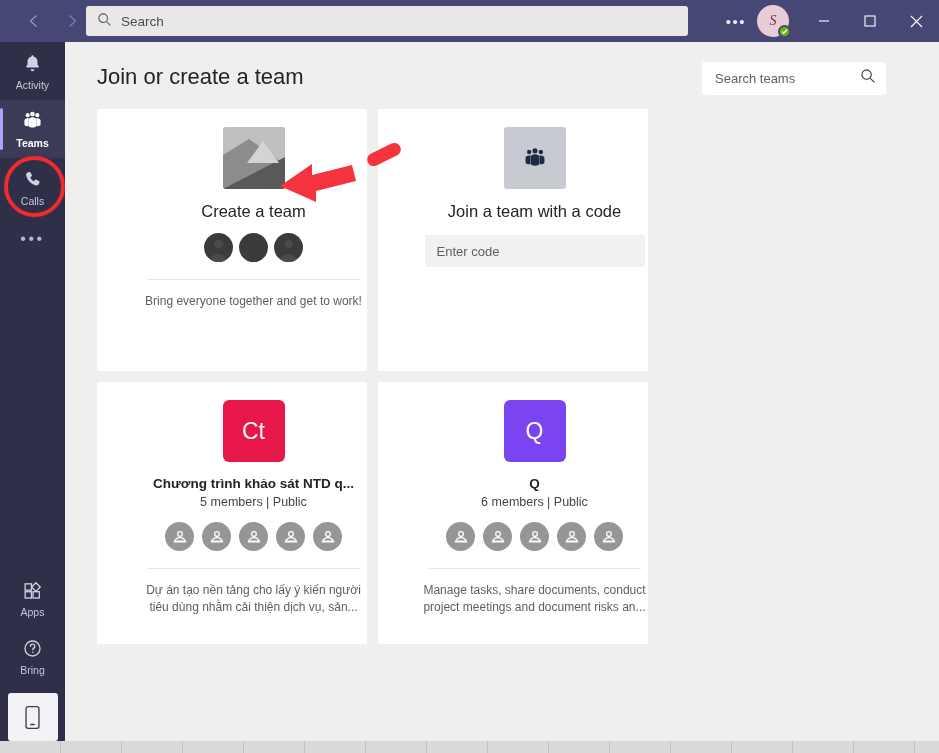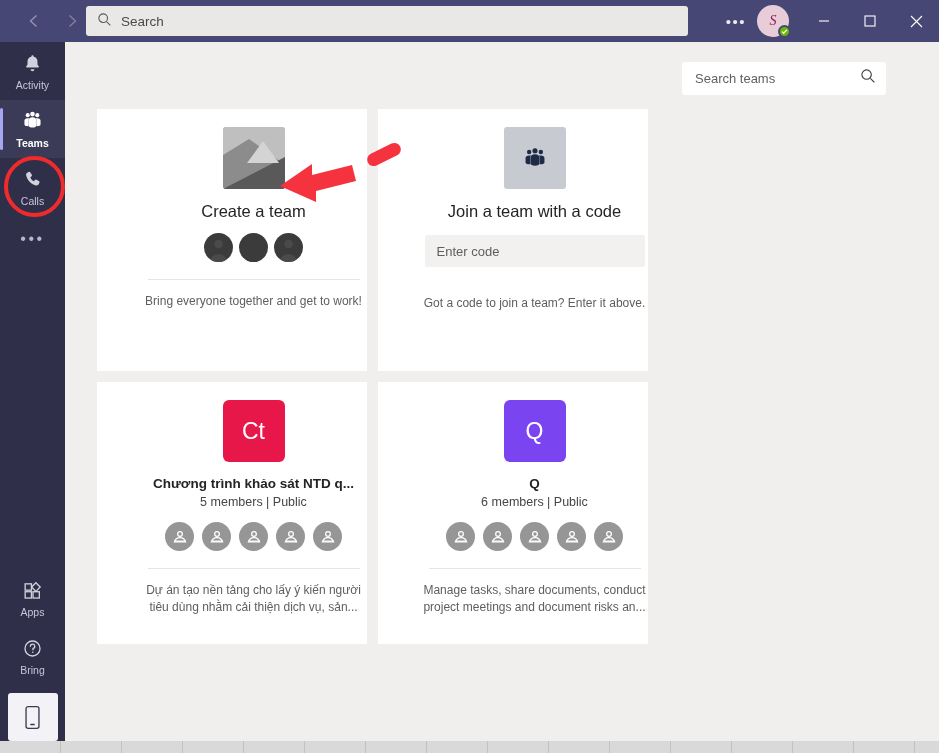--- a/index.html
+++ b/index.html
@@ -88,21 +88,21 @@
   
   .main {
     position: absolute; left: 65px; top: 42px; width: 874px; height: 699px;
     background: #f0efee; overflow: hidden;
   }
   .page-title {
     position: absolute; left: 32px; top: 22px;
     font-size: 22px; color: #252424; font-weight: 400;
   }
   .search-teams {
-    position: absolute; right: 53px; top: 20px; width: 204px; height: 33px;
+    position: absolute; right: 53px; top: 20px; width: 184px; height: 33px;
     background: #ffffff; border-radius: 3px;
     display: flex; align-items: center; justify-content: space-between;
     padding: 0 10px 1px 13px; cursor: text;
   }
   .search-teams .st-text { font-size: 13px; color: #616161; }
 
   .grid {
     position: absolute; left: 32px; top: 67px;
     display: grid; grid-template-columns: 270px 270px; grid-template-rows: 262px 262px;
     gap: 11px;
@@ -294,20 +294,21 @@
         <svg width="19" height="25" viewBox="0 0 20 26" fill="none" stroke="#3b3a50" stroke-width="1.4">
             <rect x="3.2" y="1.6" width="13.6" height="22.8" rx="2.2"></rect>
             <path d="M8.2 20.4 H11.8" stroke-linecap="round"></path>
           </svg>
       </div>
     </div>
   </div>
 
   <div class="main">
 
+    <div class="page-title">Join or create a team</div>
 
     <div class="search-teams">
       <span class="st-text">Search teams</span>
       <span>
         <svg width="16" height="16" viewBox="0 0 16 16">
             <circle cx="6.6" cy="6.6" r="4.7" fill="none" stroke="#3b3a39" stroke-width="1.1"></circle>
             <path d="M10.3 10.3 L14.4 14.4" stroke="#3b3a39" stroke-width="1.1" fill="none"></path>
           </svg>
       </span>
     </div>
@@ -354,21 +355,20 @@
               <circle cx="7" cy="6.8" r="1.9"></circle>
               <circle cx="12" cy="5.8" r="2.2"></circle>
               <circle cx="17" cy="6.8" r="1.9"></circle>
               <path d="M12 8.8c-2.4 0-3.9 1.3-3.9 3v4.8c0 1.2 1.7 2.1 3.9 2.1s3.9-.9 3.9-2.1v-4.8c0-1.7-1.5-3-3.9-3z"></path>
               <path d="M7 9.8c-1.9 0-3.1 1-3.1 2.3v3.7c0 .9 1.4 1.6 3.1 1.6.3 0 .5 0 .8-.1v-5.4c0-.8.2-1.5.7-2.1z"></path>
               <path d="M17 9.8c1.9 0 3.1 1 3.1 2.3v3.7c0 .9-1.4 1.6-3.1 1.6-.3 0-.5 0-.8-.1v-5.4c0-.8-.2-1.5-.7-2.1z"></path>
             </svg>
         </div>
         <div class="card-title">Join a team with a code</div>
         <div class="code-input">Enter code</div>
-        <div class="card-note">Got a code to join a team? Enter it above.</div>
       </div>
 
       <div class="card">
         <div class="thumb-letter" style="background:#e8174a;">
           <span>Ct</span>
         </div>
         <div class="card-title bold">Chương trình khảo sát NTD q...</div>
         <div class="card-meta">5 members  |  Public</div>
         <div class="avatars-grey">
           <div class="av-grey">

